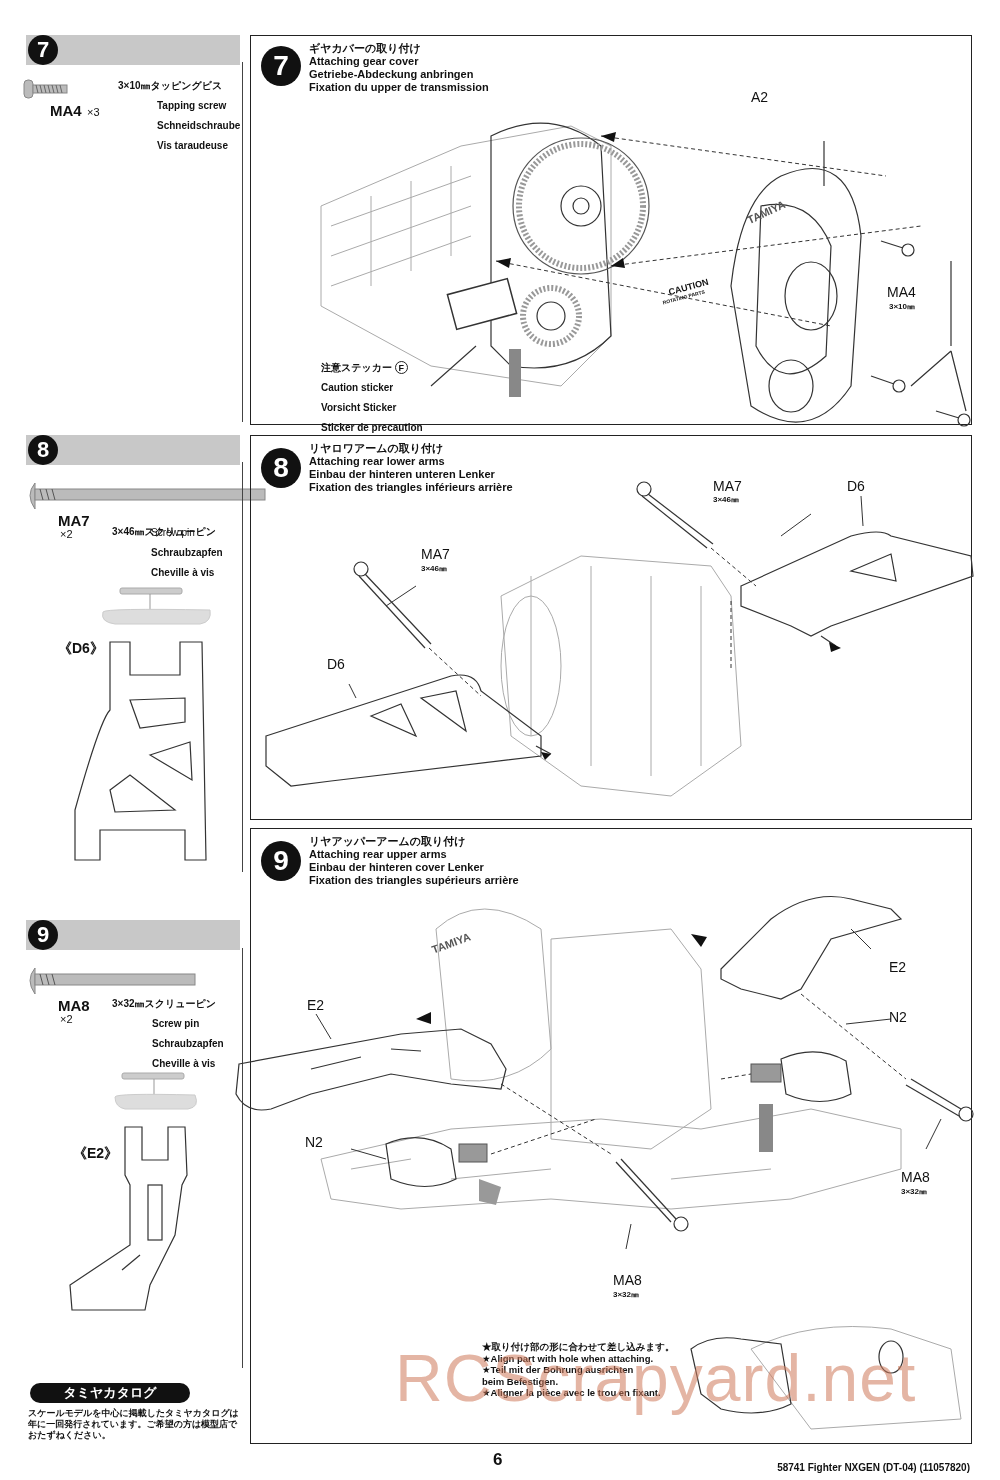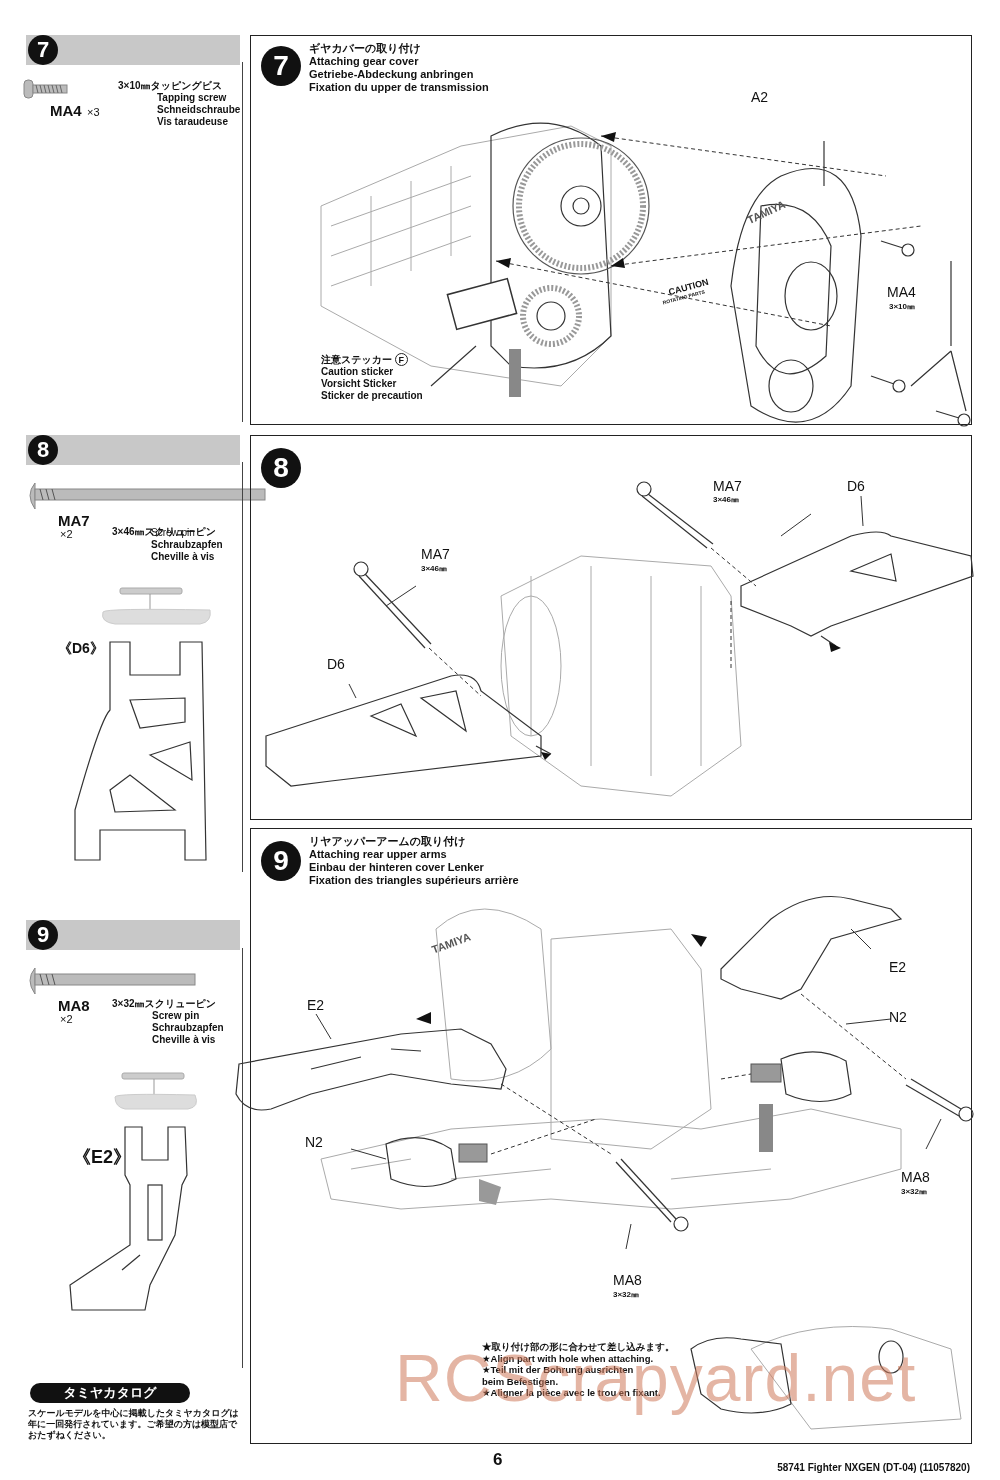--- a/index.html
+++ b/index.html
@@ -10,21 +10,21 @@
   
   .step-bar { position: absolute; left: 26px; width: 214px; height: 30px; background: #c8c8c8; }
   .step-num { position: absolute; width: 30px; height: 30px; border-radius: 50%; background: #111; color: #fff;
               font-weight: bold; font-size: 22px; text-align: center; line-height: 30px; }
   .step-num.big { width: 40px; height: 40px; line-height: 40px; font-size: 28px; }
 
   .part-code { position: absolute; font-weight: bold; font-size: 15px; }
   .part-qty { position: absolute; font-size: 11px; }
   .jp { font-family: Liberation Sans, sans-serif; font-weight: bold; font-size: 10px; }
   .desc { position: absolute; font-size: 10px; line-height: 12px; }
-  .desc .l { font-weight: bold; }
+  .desc .l { font-weight: bold; margin-top: 8px; }
 
   .panel { position: absolute; left: 250px; width: 722px; border: 1.5px solid #222; }
   .panel-title { position: absolute; left: 58px; top: 6px; font-size: 11px; line-height: 13px; font-weight: bold; }
   .panel-title .jp { font-size: 11px; }
 
   .label { position: absolute; font-weight: normal; font-size: 14px; }
   .sub { position: absolute; font-weight: bold; font-size: 8px; }
   .left-divider { position: absolute; left: 242px; width: 1px; background: #444; }
 
   .catalog-pill { position: absolute; left: 30px; top: 1383px; width: 160px; height: 20px; background: #111; color: #fff;
@@ -157,20 +157,26 @@
   <path class="drw" d="M70 120 L125 118 L125 142 L80 148 Z"></path>
   <path class="drw" d="M90 175 L130 162 L132 200 Z"></path>
   <path class="drw" d="M50 210 L70 195 L115 230 L55 232 Z"></path>
 </svg>
 <div class="abs" style="left:58px;top:640px;font-weight:bold;font-size:14px">《D6》</div>
 
 <div class="left-divider" style="top:462px;height:410px"></div>
 
 <div class="panel" style="top:435px;height:385px">
   <div class="step-num big" style="left:10px;top:12px">8</div>
+  <div class="panel-title">
+    <div class="jp">リヤロワアームの取り付け</div>
+    <div>Attaching rear lower arms</div>
+    <div>Einbau der hinteren unteren Lenker</div>
+    <div>Fixation des triangles inférieurs arrière</div>
+  </div>
 
   <svg style="left:0;top:0" width="722" height="385">
 
     <path class="drw-lt" d="M250 160 L330 120 L460 130 L480 160 L490 310 L420 360 L330 350 L260 300 Z"></path>
     <path class="drw-lt" d="M280 140 L280 300 M340 130 L340 330 M400 140 L400 340 M450 150 L450 330"></path>
     <ellipse cx="280" cy="230" rx="30" ry="70" class="drw-lt"></ellipse>
 
     <g class="drw">
         <circle cx="110" cy="133" r="7"></circle>
         <path d="M114 138 L180 208"></path>
@@ -222,21 +228,21 @@
 </div>
 
 <svg style="left:60px;top:1065px" width="190" height="250">
   <rect x="62" y="8" width="62" height="6" rx="2" fill="#ccc" stroke="#aaa"></rect>
   <path d="M94 14 L94 40" stroke="#999"></path>
   <path d="M55 32 Q55 28 135 30 Q140 42 128 44 L65 44 Q55 42 55 32 Z" fill="#ddd" stroke="#ccc"></path>
   <path class="drw" d="M65 62 L82 62 L82 95 L108 95 L108 62 L125 62 L127 110 L122 120 L115 170 L100 200 L90 220 L85 245 L12 245 L10 220 Q40 200 70 180 L70 120 L65 110 Z"></path>
   <rect x="88" y="120" width="14" height="55" class="drw"></rect>
   <path class="drw" d="M62 205 L80 190"></path>
 </svg>
-<div class="abs" style="left:73px;top:1145px;font-weight:bold;font-size:18px">《E2》</div>
+<div class="abs" style="left:73px;top:1145px;font-weight:bold;font-size:14px">《E2》</div>
 
 <div class="left-divider" style="top:948px;height:420px"></div>
 
 <div class="panel" style="top:828px;height:616px">
   <div class="step-num big" style="left:10px;top:12px">9</div>
   <div class="panel-title">
     <div class="jp">リヤアッパーアームの取り付け</div>
     <div>Attaching rear upper arms</div>
     <div>Einbau der hinteren cover Lenker</div>
     <div>Fixation des triangles supérieurs arrière</div>

